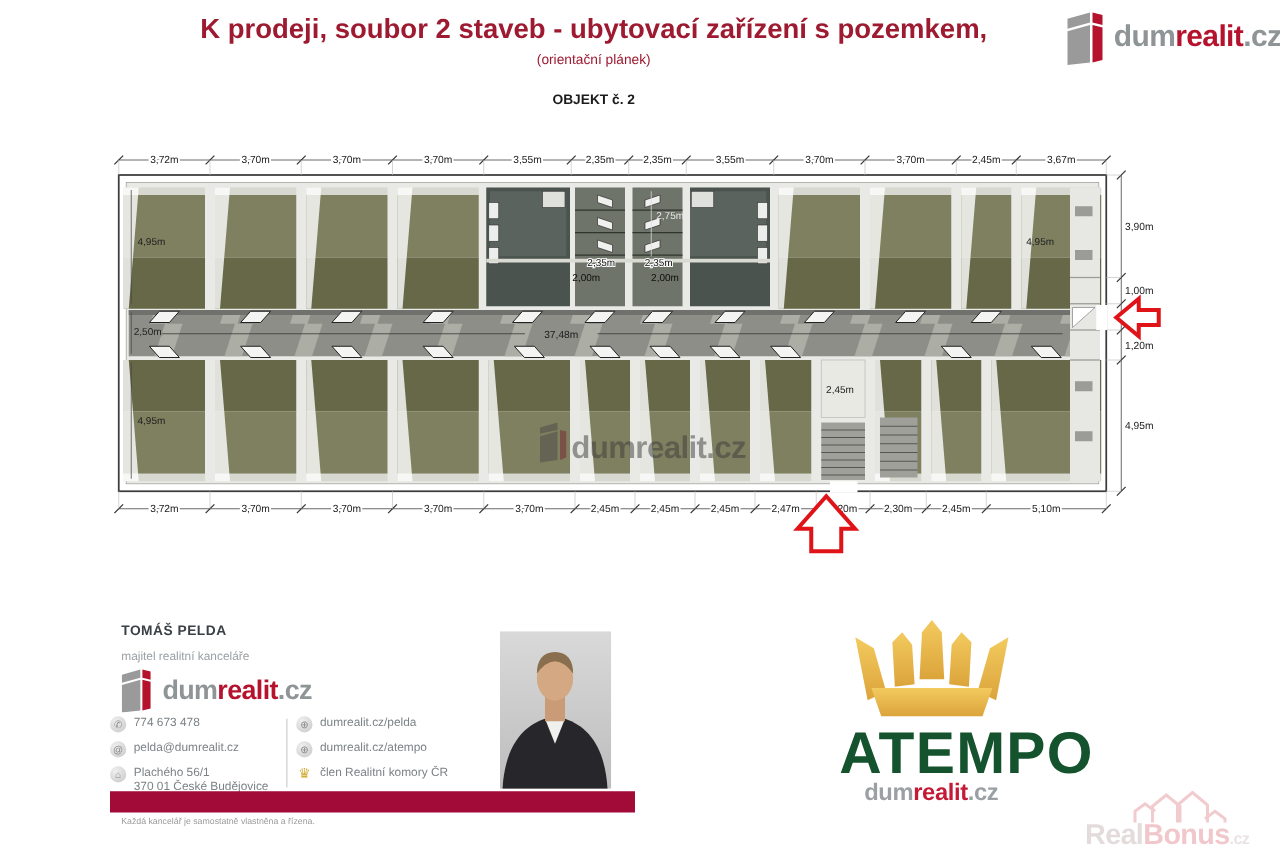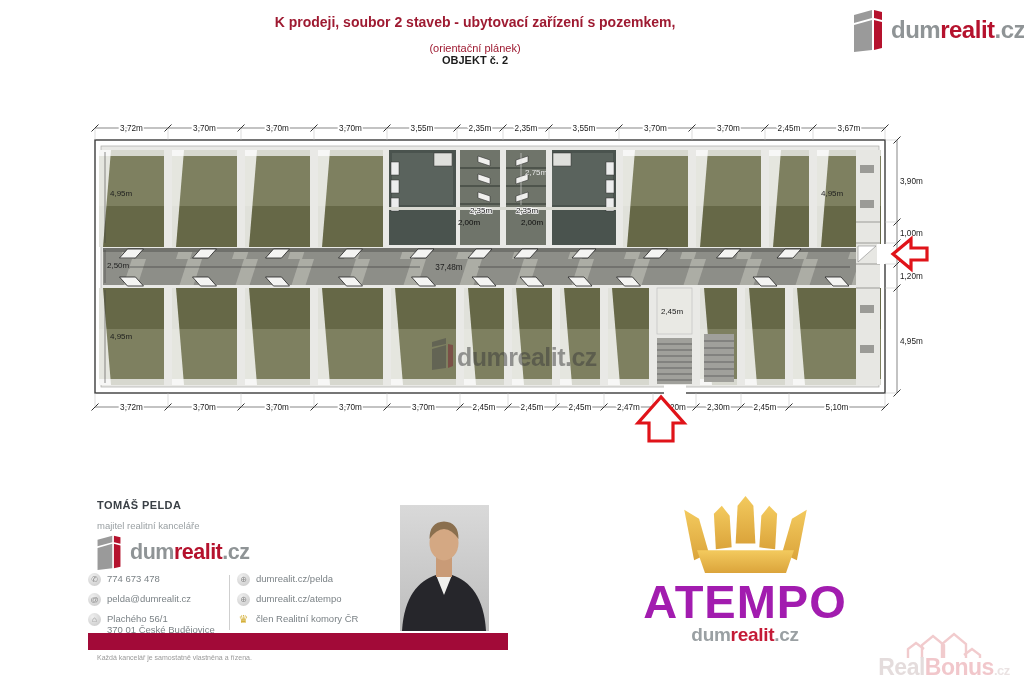--- a/index.html
+++ b/index.html
@@ -1,22 +1,22 @@
 <!DOCTYPE html>
 <html><head>
 <meta charset="utf-8">
 <style>
   html,body{margin:0;padding:0;background:#fff;}
   .page{position:relative;width:1024px;height:683px;background:#fff;overflow:hidden;
         font-family:"Liberation Sans",sans-serif;}
   
   .title-block{position:absolute;left:0;top:10px;width:950px;text-align:center;}
-  .title-l1,.title-l2{font-size:14px;font-weight:bold;color:#9e1a31;line-height:25px;}
+  .title-l1,.title-l2{font-size:22px;font-weight:bold;color:#9e1a31;line-height:25px;}
   .title-sub{font-size:11px;color:#9e1a31;margin-top:7px;}
-  .title-obj{font-size:11px;font-weight:600;color:#1b1b1b;margin-top:0;}
+  .title-obj{font-size:11px;font-weight:600;color:#1b1b1b;margin-top:20px;}
   .header-logo{position:absolute;left:851px;top:8px;display:flex;align-items:center;gap:6px;}
   .logo-text{font-size:24px;font-weight:bold;letter-spacing:-0.5px;}
   .logo-text .g{color:#8f9496;} .logo-text .r{color:#b5122d;}
   
   #plan{position:absolute;left:0;top:0;}
   #plan text{font-family:"Liberation Sans",sans-serif;}
   
   .contact-name{position:absolute;left:97px;top:499px;font-size:11px;font-weight:bold;
                 color:#3a4046;letter-spacing:.4px;}
   .contact-role{position:absolute;left:97px;top:520px;font-size:9.5px;color:#9aa0a3;}
@@ -29,28 +29,28 @@
   .crow{display:flex;align-items:flex-start;gap:6px;font-size:9.5px;color:#7b8286;line-height:11px;}
   .cicon{flex:0 0 13px;width:13px;height:13px;border-radius:50%;
          background:radial-gradient(circle at 35% 30%,#efefef,#c7c7c7);
          color:#8a8a8a;font-size:8px;line-height:13px;text-align:center;}
   .cicon.gold{background:none;color:#d4af37;font-size:11px;}
   .redbar{position:absolute;left:88px;top:633px;width:420px;height:17px;background:#a20a38;}
   .disclaimer{position:absolute;left:97px;top:654px;font-size:7px;color:#9a9a9a;}
   .photo{position:absolute;left:400px;top:505px;width:89px;height:126px;}
   
   .atempo-crown{position:absolute;left:673px;top:492px;width:145px;height:84px;}
-  .atempo-name{position:absolute;left:615px;top:574px;width:260px;text-align:center;
-               font-size:47px;font-weight:bold;color:#a21caf;letter-spacing:1px;}
+  .atempo-name{position:absolute;left:615px;top:574px;width:260px;text-align:right;
+               font-size:47px;font-weight:bold;color:#14532d;letter-spacing:1px;}
   .atempo-sub{position:absolute;left:615px;top:624px;width:260px;text-align:center;
               font-size:19px;font-weight:bold;letter-spacing:-0.3px;}
   .atempo-sub .g{color:#9aa0a3;} .atempo-sub .r{color:#c41a36;}
   
   .realbonus{position:absolute;left:868px;top:632px;width:152px;height:50px;opacity:.6;}
-  .rb-text{position:absolute;left:0;top:22px;width:152px;text-align:center;
+  .rb-text{position:absolute;left:0;top:22px;width:152px;
            font-size:23px;font-weight:bold;letter-spacing:-0.5px;}
   .rb-text .a{color:#d3c6c6;} .rb-text .b{color:#e9a3aa;}
   .rb-text .c{color:#ddd0d0;font-size:13px;}
   .rb-houses{position:absolute;left:38px;top:0;}
 </style>
 </head>
 <body>
 
 <div class="page">
 

